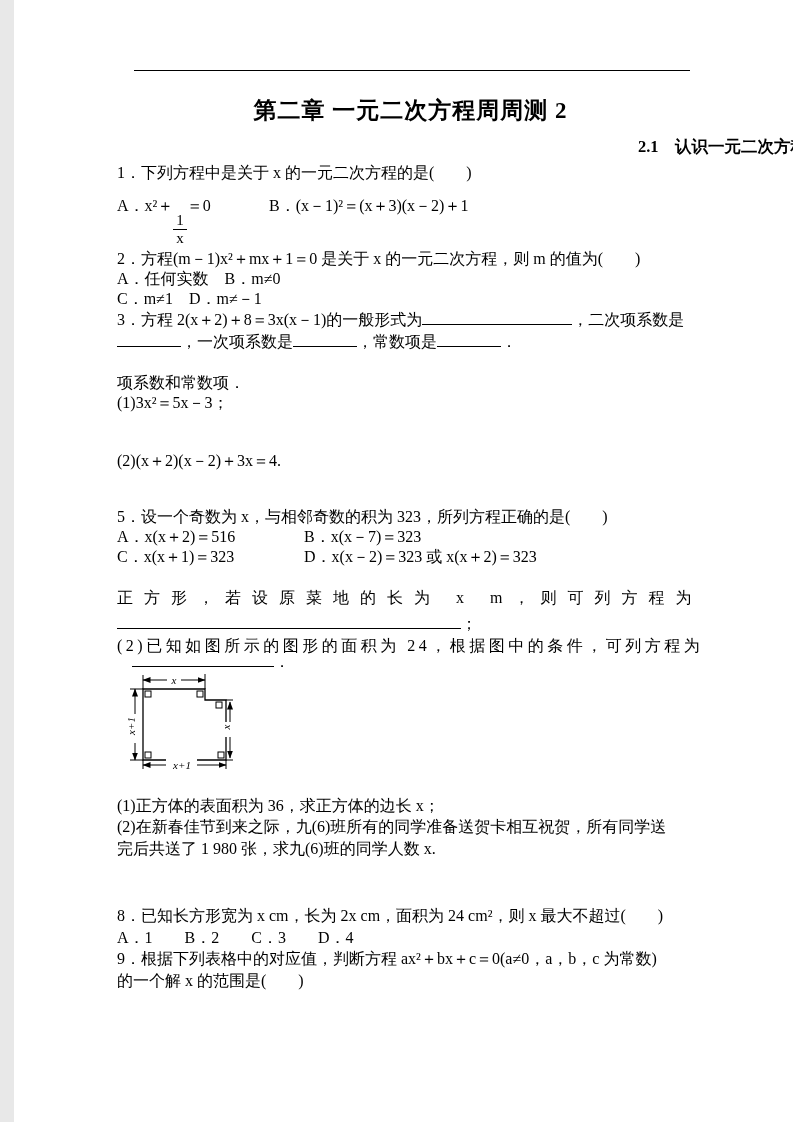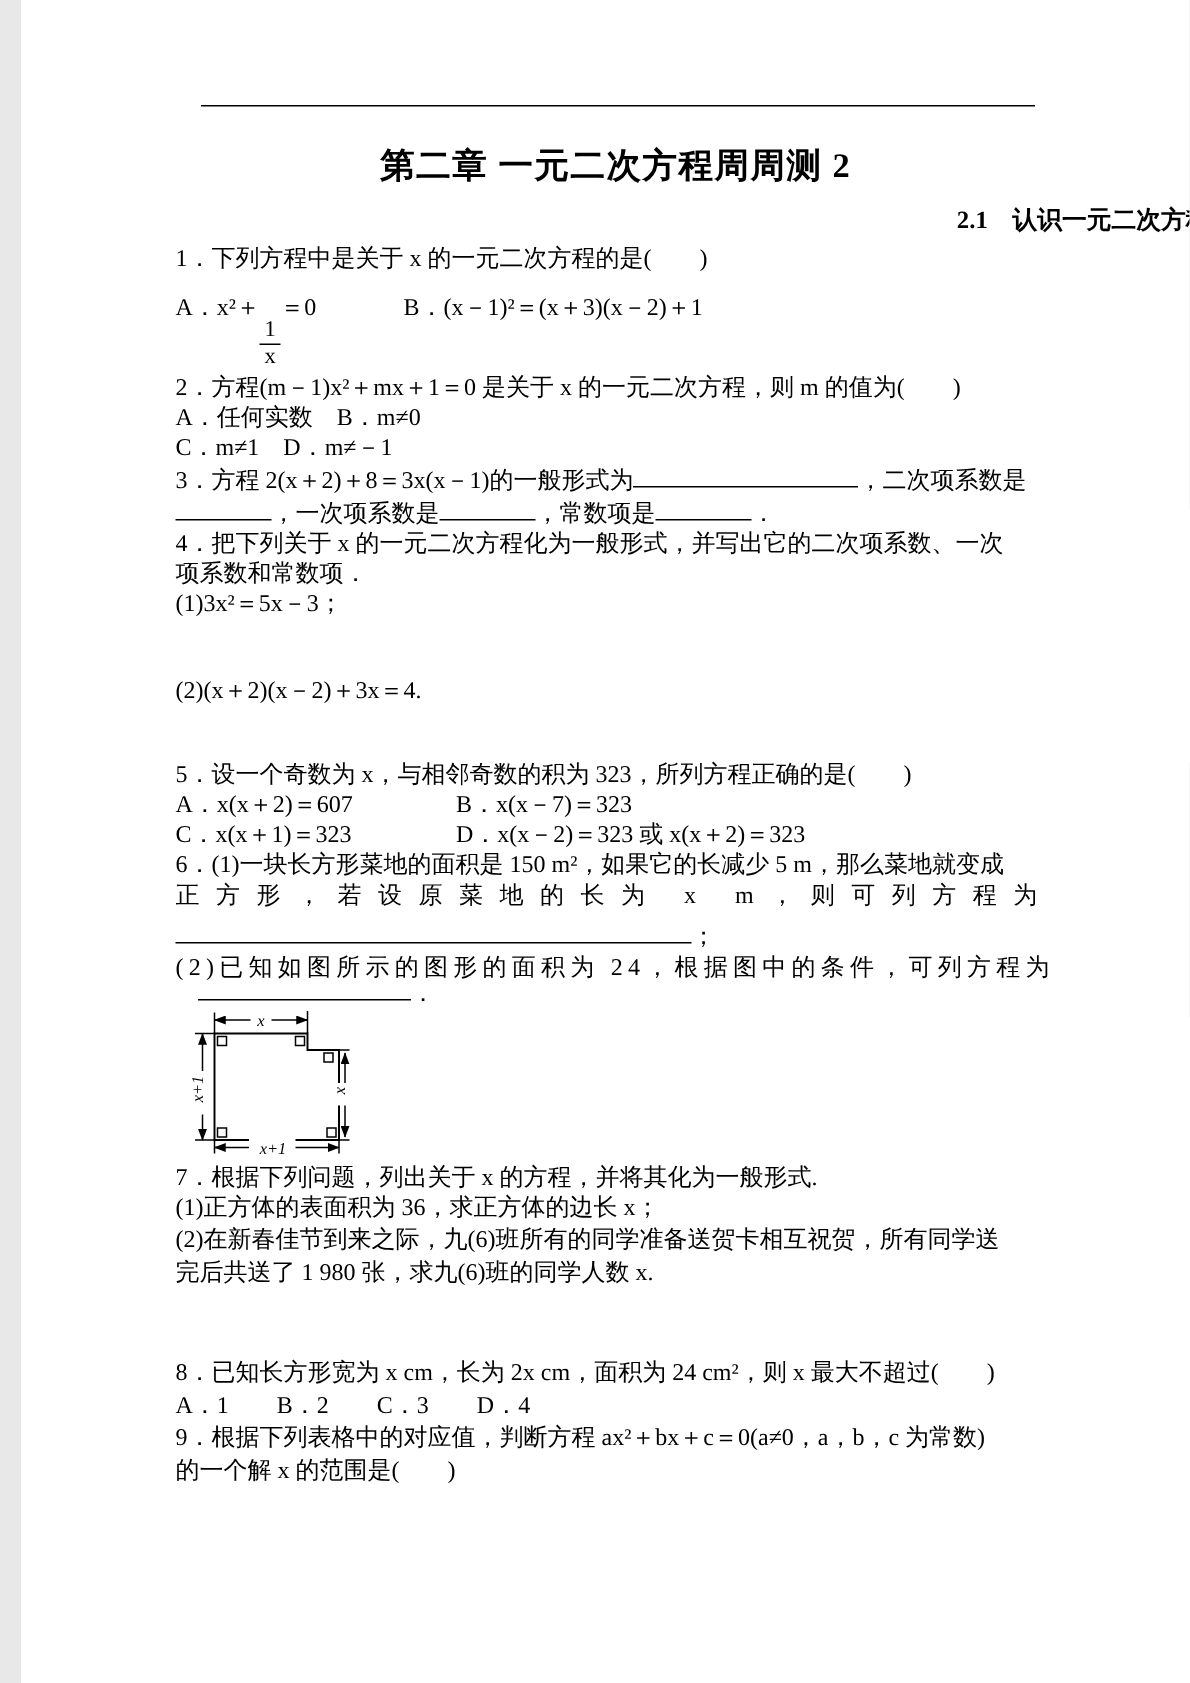--- a/index.html
+++ b/index.html
@@ -65,34 +65,32 @@
         </span><span>＝0</span></span><span>B．(x－1)²＝(x＋3)(x－2)＋1</span>
   </div>
 
   <div class="ln" style="top:249px">2．方程(m－1)x²＋mx＋1＝0 是关于 x 的一元二次方程，则 m 的值为(　　)</div>
   <div class="ln" style="top:269px">A．任何实数　B．m≠0</div>
   <div class="ln" style="top:289px">C．m≠1　D．m≠－1</div>
 
   <div class="ln" style="top:310px"><span>3．方程 2(x＋2)＋8＝3x(x－1)的一般形式为</span><span class="blank" style="width:150px"></span><span>，二次项系数是</span></div>
   <div class="ln" style="top:332px"><span class="blank" style="width:64px"></span><span>，一次项系数是</span><span class="blank" style="width:64px"></span><span>，常数项是</span><span class="blank" style="width:64px"></span><span>．</span></div>
 
-  <div class="ln" style="top:353px">4．把下列关于 x 的一元二次方程化为一般形式，并写出它的二次项系数、一次</div>
   <div class="ln" style="top:373px">项系数和常数项．</div>
   <div class="ln" style="top:393px">(1)3x²＝5x－3；</div>
   <div class="ln" style="top:451px">(2)(x＋2)(x－2)＋3x＝4.</div>
 
   <div class="ln" style="top:507px">5．设一个奇数为 x，与相邻奇数的积为 323，所列方程正确的是(　　)</div>
   <div class="ln" style="top:527px">
-    <span class="col w187">A．x(x＋2)＝607</span><span>B．x(x－7)＝323</span>
+    <span class="col w187">A．x(x＋2)＝516</span><span>B．x(x－7)＝323</span>
   </div>
   <div class="ln" style="top:547px">
     <span class="col w187">C．x(x＋1)＝323</span><span>D．x(x－2)＝323 或 x(x＋2)＝323</span>
   </div>
 
-  <div class="ln" style="top:567px">6．(1)一块长方形菜地的面积是 150 m²，如果它的长减少 5 m，那么菜地就变成</div>
   <div class="ln just" style="top:588px;letter-spacing:11px">正方形，若设原菜地的长为 x m，则可列方程为</div>
   <div class="ln" style="top:614px"><span class="blank" style="width:344px"></span><span>；</span></div>
   <div class="ln just" style="top:636px;letter-spacing:3.5px">(2)已知如图所示的图形的面积为 24，根据图中的条件，可列方程为</div>
   <div class="ln" style="top:652px;padding-left:15px"><span class="blank" style="width:142px"></span><span>．</span></div>
 
   <div class="fig">
     <svg width="135" height="103" viewBox="0 0 135 103">
       <defs>
         <marker id="mE" markerWidth="9" markerHeight="6" refX="7.5" refY="3" orient="auto" markerUnits="userSpaceOnUse">
             <path d="M0,0L8,3L0,6Z" fill="#000"></path>
@@ -137,21 +135,20 @@
         <rect x="42" y="87" width="31" height="12"></rect>
       </g>
 
       <text x="50" y="12" text-anchor="middle">x</text>
       <text x="14" y="57" text-anchor="middle" transform="rotate(-90 11 57)">x+1</text>
       <text x="109" y="58" text-anchor="middle" transform="rotate(-90 106 58)">x</text>
       <text x="58" y="97" text-anchor="middle">x+1</text>
     </svg>
   </div>
 
-  <div class="ln" style="top:776px">7．根据下列问题，列出关于 x 的方程，并将其化为一般形式.</div>
   <div class="ln" style="top:796px">(1)正方体的表面积为 36，求正方体的边长 x；</div>
   <div class="ln" style="top:817px">(2)在新春佳节到来之际，九(6)班所有的同学准备送贺卡相互祝贺，所有同学送</div>
   <div class="ln" style="top:839px">完后共送了 1 980 张，求九(6)班的同学人数 x.</div>
 
   <div class="ln" style="top:906px">8．已知长方形宽为 x cm，长为 2x cm，面积为 24 cm²，则 x 最大不超过(　　)</div>
   <div class="ln" style="top:928px">A．1　　B．2　　C．3　　D．4</div>
 
   <div class="ln" style="top:949px">9．根据下列表格中的对应值，判断方程 ax²＋bx＋c＝0(a≠0，a，b，c 为常数)</div>
   <div class="ln" style="top:971px">的一个解 x 的范围是(　　)</div>
 

